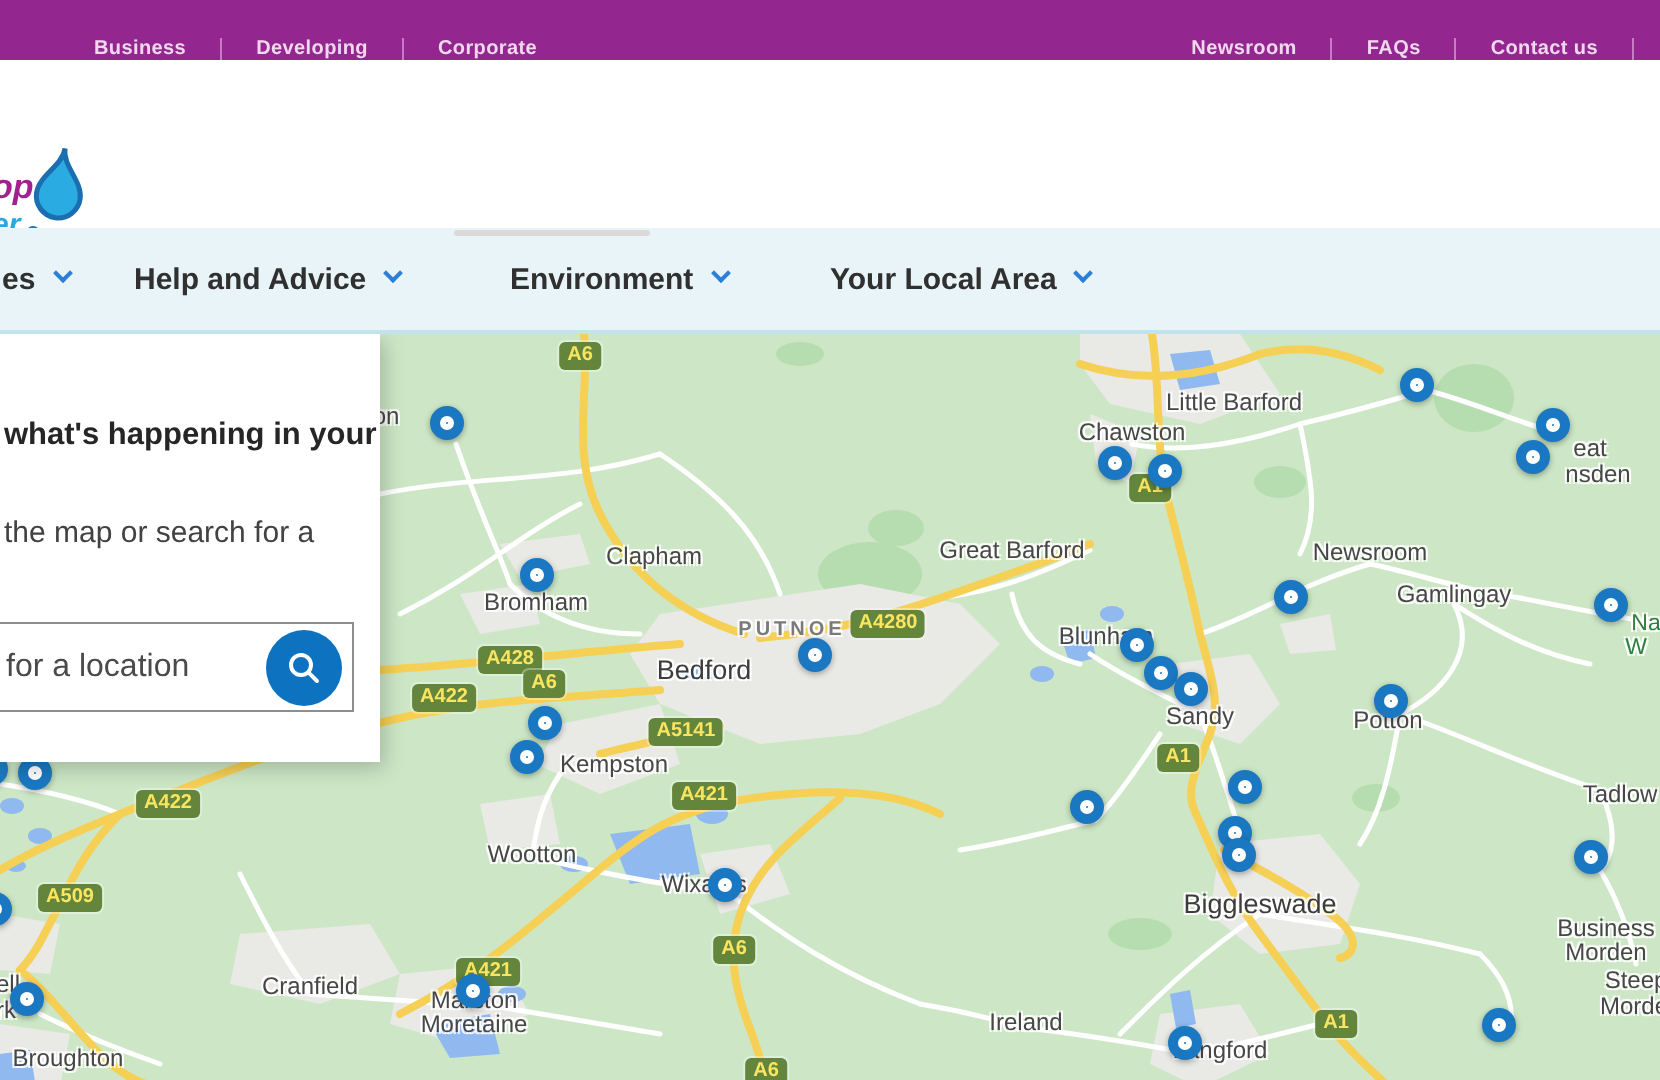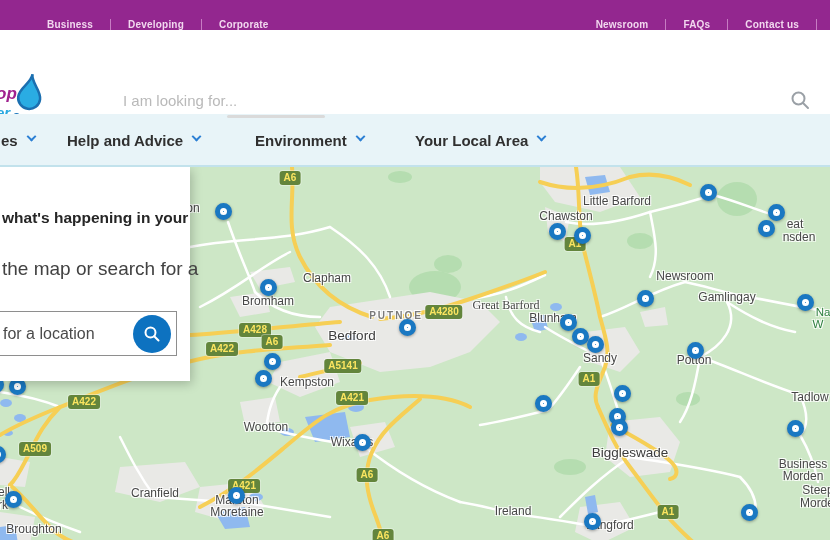--- a/index.html
+++ b/index.html
@@ -72,21 +72,21 @@
     border:5px solid var(--marker-blue);border-radius:50%;background:#fff;z-index:4;
     cursor:pointer;box-shadow:0 1px 3px rgba(0,0,0,.35)}
   .map-marker::after{content:'';position:absolute;inset:3px;border-radius:50%;
     background:var(--marker-blue)}
 
   
   .panel{position:absolute;left:0;top:0;width:190px;height:214px;background:#ffffff;
     z-index:6;box-shadow:2px 3px 10px rgba(0,0,0,.22)}
   .panel-heading{position:absolute;left:2px;top:42px;font-size:15.5px;font-weight:700;
     color:#262626;white-space:nowrap}
-  .panel-body{position:absolute;left:2px;top:91px;font-size:19px;color:#424242;
+  .panel-body{position:absolute;left:2px;top:91px;font-size:15px;color:#424242;
     white-space:nowrap}
   .panel-search{position:absolute;left:-12px;top:144px;width:189px;height:45px;
     border:1px solid #8e8e8e;background:#fff;display:flex;align-items:center}
   .panel-search input{flex:1;border:0;outline:none;font-size:16px;color:#4a4a4a;
     padding-left:14px;font-family:"Liberation Sans",sans-serif;min-width:0}
   .panel-search input::placeholder{color:#4a4a4a}
   .panel-search-btn{width:38px;height:38px;border-radius:50%;border:0;
     background:var(--button-blue);margin-right:5px;flex:0 0 auto;cursor:pointer;
     display:flex;align-items:center;justify-content:center}
 </style>
@@ -115,27 +115,20 @@
   </header>
 
   <div class="header">
     <div class="logo">
       <span class="logo-op">op</span>
       <span class="logo-er">er</span>
       <svg class="logo-drop" width="30" height="40" viewBox="0 0 30 40">
         <path d="M15 2 C15 11 4 17 4 26 a11 11 0 0 0 22 0 C26 17 15 11 15 2 Z" fill="#2aace3" stroke="#1b6fb0" stroke-width="2.5"></path>
       </svg>
       <span class="logo-dot"></span>
-    </div>
-    <div class="search-wrap">
-      <input type="text" placeholder="I am looking for..." style="">
-      <svg class="hdr-search-icon" width="20" height="20" viewBox="0 0 20 20">
-        <circle cx="8.5" cy="8.5" r="6" fill="none" stroke="#9aa0a6" stroke-width="2"></circle>
-        <line x1="13" y1="13" x2="18" y2="18" stroke="#9aa0a6" stroke-width="2" stroke-linecap="round"></line>
-      </svg>
     </div>
   </div>
 
   <nav class="navbar">
     <span class="nav-indicator"></span>
     <div class="nav-item" style="left:1px">
       <span>es</span>
       <i class="chev"></i>
     </div>
     <div class="nav-item" style="left:255px">
@@ -267,21 +260,21 @@
     <div class="overlays">
         <span class="map-label town" style="left: 193px; top: 41px;">on</span>
         <span class="map-label town" style="left: 617px; top: 34px;">Little Barford</span>
         <span class="map-label town" style="left: 566px; top: 49px;">Chawston</span>
         <span class="map-label town" style="left: 795px; top: 57px;">eat</span>
         <span class="map-label town" style="left: 799px; top: 70px;">nsden</span>
         <span class="map-label town" style="left: 685px; top: 109px;">Newsroom</span>
         <span class="map-label town" style="left: 727px; top: 130px;">Gamlingay</span>
         <span class="map-label town" style="left: 327px; top: 111px;">Clapham</span>
         <span class="map-label town" style="left: 268px; top: 134px; text-align: right;">Bromham</span>
-        <span class="map-label town" style="left: 506px; top: 138px; font-family: Liberation Serif, serif;">Great Barford</span>
+        <span class="map-label town" style="left: 506px; top: 108px;">Great Barford</span>
         <span class="map-label district" style="left: 384px; top: 148px; margin-left: 12px;">PUTNOE</span>
         <span class="map-label city" style="left: 352px; top: 168px;">Bedford</span>
         <span class="map-label town" style="left: 553px; top: 151px;">Blunham</span>
         <span class="map-label town" style="left: 600px; top: 191px;">Sandy</span>
         <span class="map-label town" style="left: 694px; top: 193px;">Potton</span>
         <span class="map-label town" style="left: 307px; top: 215px;">Kempston</span>
         <span class="map-label town" style="left: 266px; top: 260px;">Wootton</span>
         <span class="map-label town" style="left: 352px; top: 275px;">Wixams</span>
         <span class="map-label town" style="left: 237px; top: 333px;">Marston</span>
         <span class="map-label town" style="left: 237px; top: 345px;">Moretaine</span>

